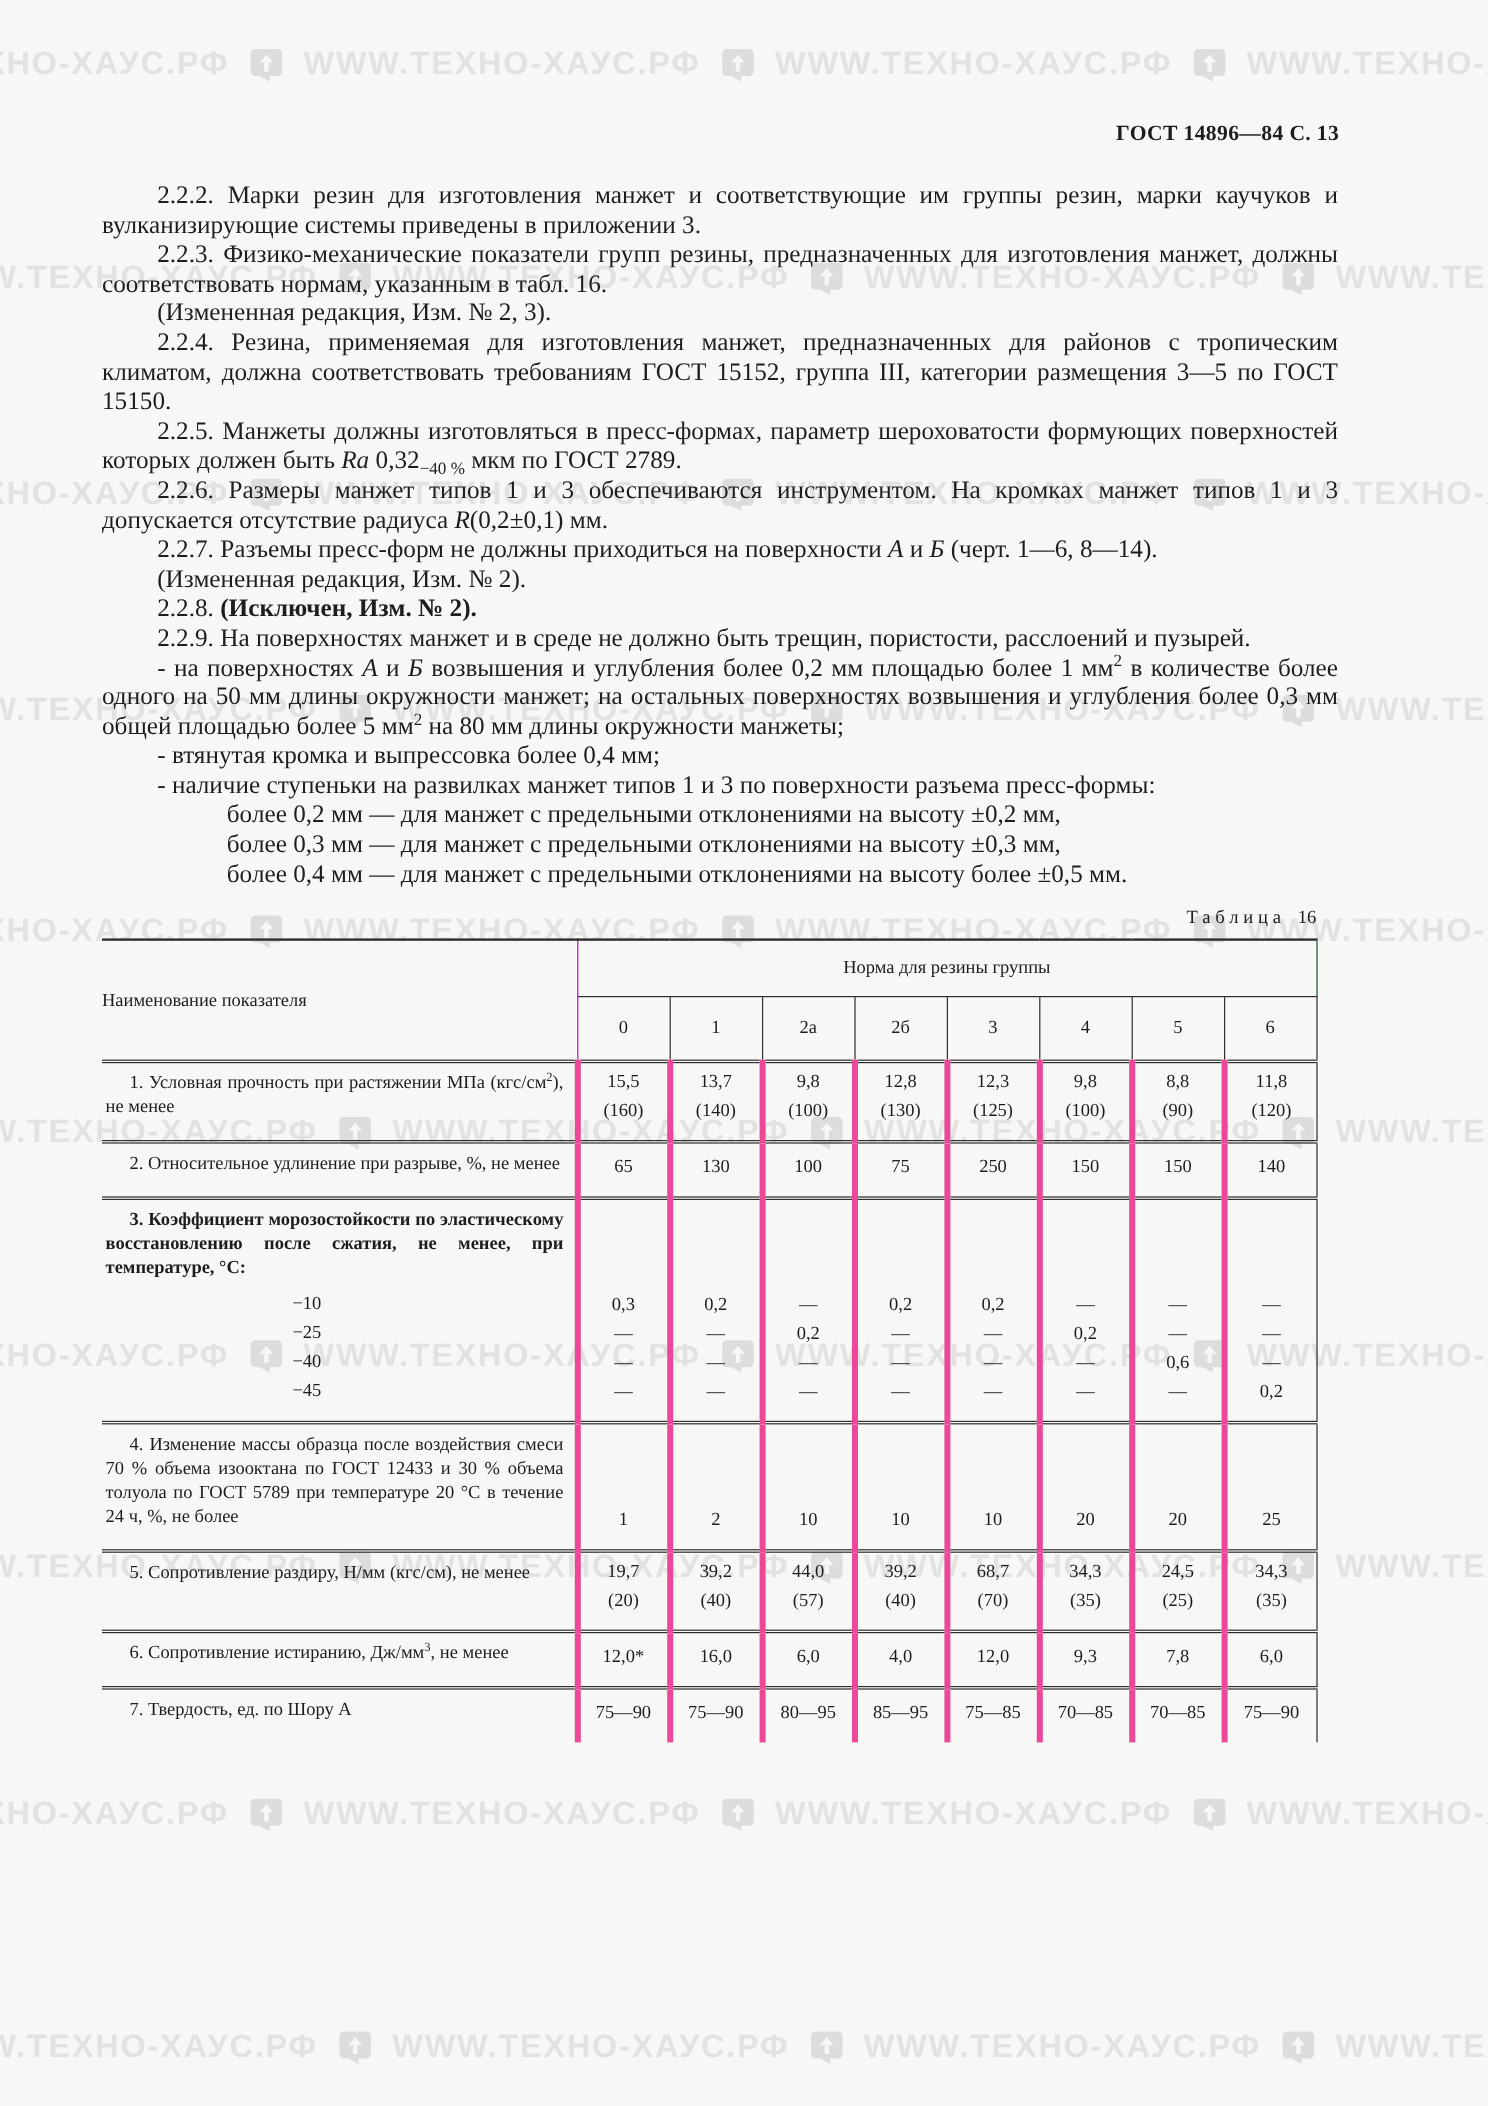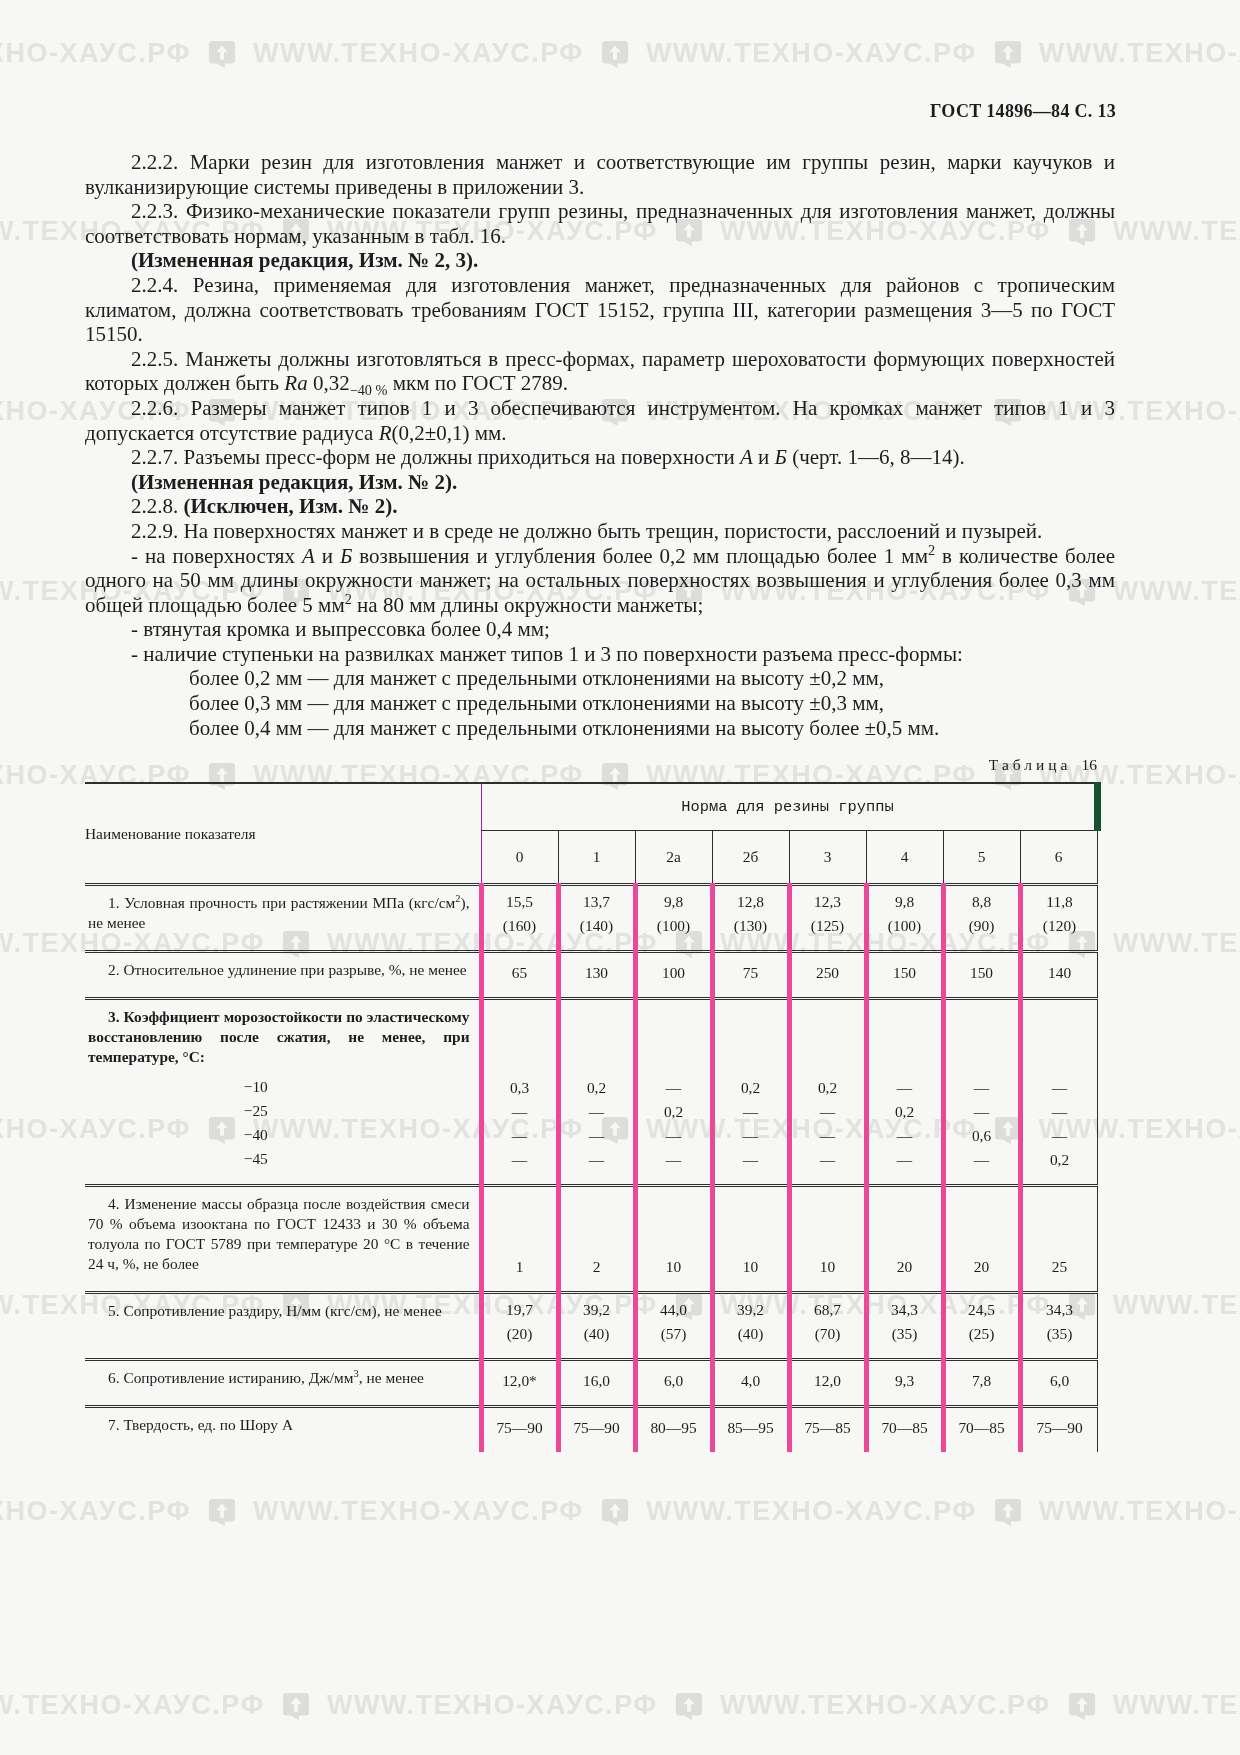--- a/index.html
+++ b/index.html
@@ -21,42 +21,42 @@
     position:absolute;top:101px;right:124px;z-index:1;
     font-weight:700;font-size:18px;letter-spacing:.3px;
   }
   
   .content{position:absolute;left:85px;top:150px;width:1012px;z-index:1;}
   .paras{width:1030px;}
   .paras p{
     margin:0;text-align:justify;text-indent:46px;
     font-size:21px;line-height:24.6px;
   }
-  .paras p.bold{font-weight:700;}
+  .paras p.bold{font-weight:400;}
   .paras p.deep{text-indent:104px;text-align:left;}
   .i{font-style:italic;}
   .b{font-weight:700;}
   .sup{vertical-align:super;font-size:68%;line-height:0;}
   .sub{vertical-align:sub;font-size:68%;line-height:0;}
   
   .table-caption{
     width:1012px;margin:16px 0 8px 0;text-align:right;
     font-size:15.5px;
   }
   .table-caption .cap-word{letter-spacing:4px;margin-right:10px;}
   
   table.norms{
     width:1012px;table-layout:fixed;border-collapse:collapse;
     font-size:15.4px;line-height:20px;
     border-top:2px solid #2e2e2e;
   }
   table.norms th{font-weight:400;padding:0;}
   th.col1{vertical-align:middle;text-align:left;border-right:1px solid #a21caf;}
   th.span-h{height:46px;vertical-align:middle;text-align:center;
-    border-bottom:1px solid #2e2e2e;border-right:7px solid #14532d;font-family:Liberation Mono, monospace;}
+    border-bottom:1px solid #2e2e2e;border-right:1px solid #14532d;}
   tr.groups th{height:52px;vertical-align:middle;text-align:center;
     border-left:1px solid #2e2e2e;}
   tr.groups th:last-child{border-right:1px solid #2e2e2e;}
   thead tr.groups{border-bottom:3px double #2e2e2e;}
   tbody tr{border-bottom:3px double #2e2e2e;}
   tbody tr:last-child{border-bottom:none;}
   td.label{border-right:1px solid #2e2e2e;vertical-align:top;}
   td.label .cell-label{
     margin:0;padding:6px 8px 16px 2px;text-align:justify;text-indent:20px;
   }

